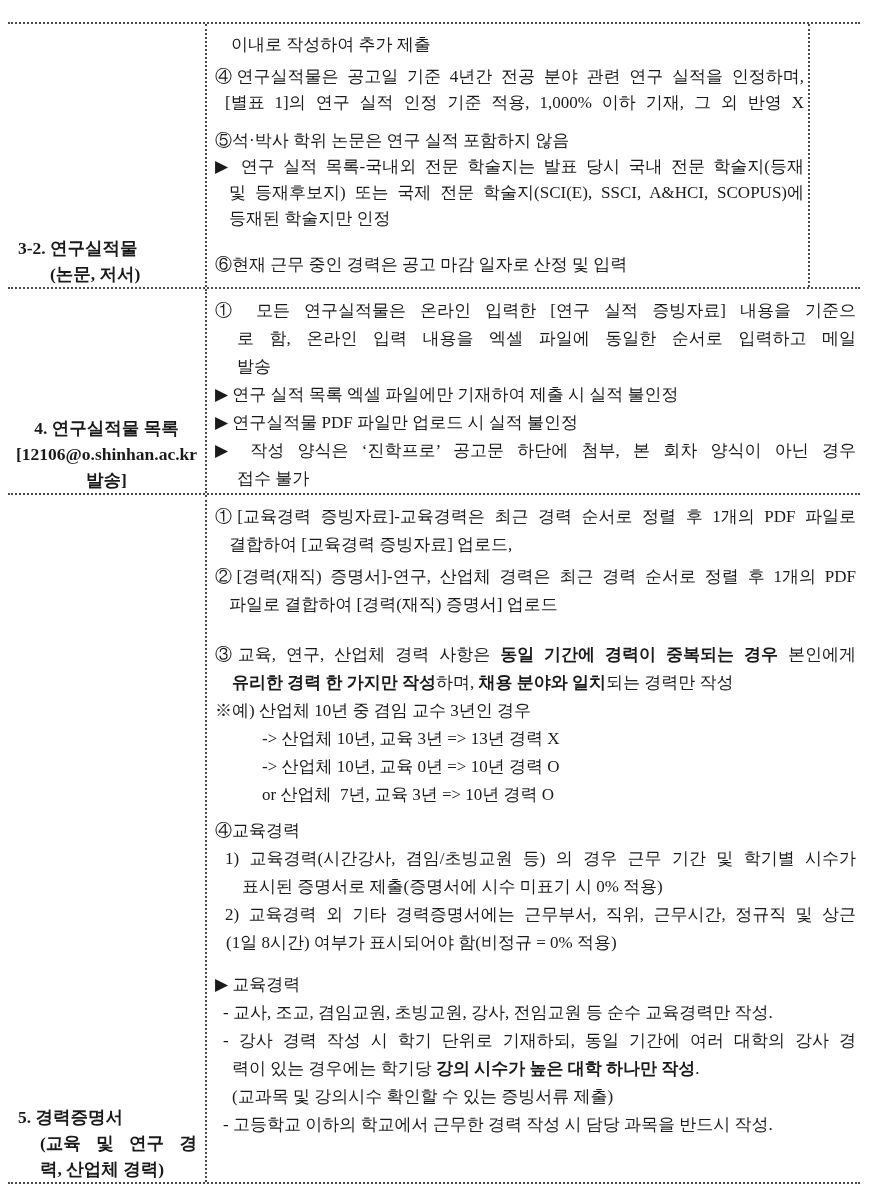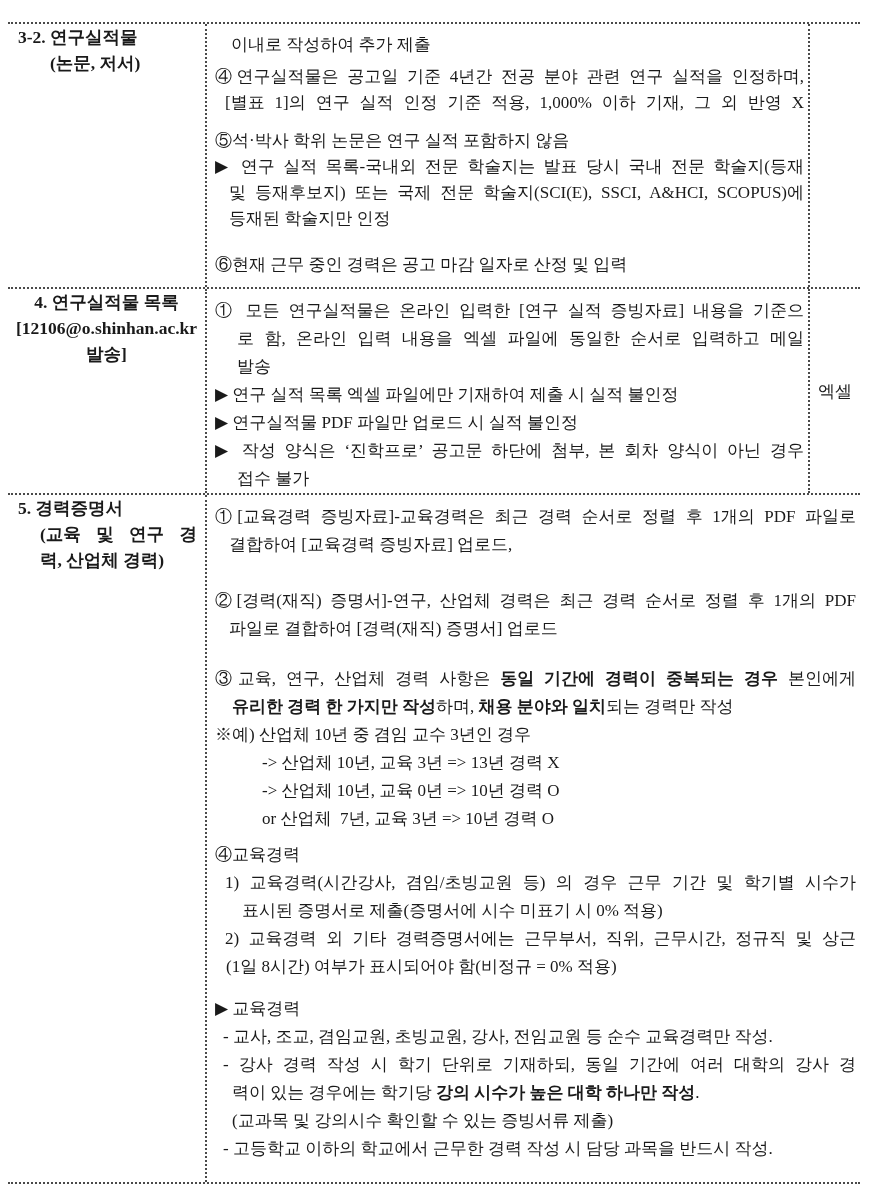--- a/index.html
+++ b/index.html
@@ -14,21 +14,21 @@
   .doc-table{
     position:absolute;left:8px;top:22px;width:852px;
     border-top:2px dotted #4a4a4a;
     border-bottom:2px dotted #4a4a4a;
   }
   .row{display:flex;}
   .row.sep{border-bottom:2px dotted #4a4a4a;}
   .hcell{
     width:199px;flex:0 0 199px;
     border-right:2px dotted #4a4a4a;
-    display:flex;flex-direction:column;justify-content:flex-start;
+    display:flex;flex-direction:column;justify-content:flex-end;
     font-weight:bold;font-size:17.5px;line-height:26px;
     box-sizing:border-box;
   }
   .hline{white-space:pre-wrap;}
   .hj{text-align:justify;text-align-last:justify;}
   .ccell{
     flex:1 1 auto;
     box-sizing:border-box;
     padding:8px 4px 0 8px;
     font-size:17px;
@@ -82,33 +82,32 @@
       </div>
       <div class="ccell">
         <div class="line j">① 모든 연구실적물은 온라인 입력한 [연구 실적 증빙자료] 내용을 기준으</div>
         <div class="line j" style="padding-left:22px">로 함, 온라인 입력 내용을 엑셀 파일에 동일한 순서로 입력하고 메일</div>
         <div class="line" style="padding-left:22px">발송</div>
         <div class="line">▶ 연구 실적 목록 엑셀 파일에만 기재하여 제출 시 실적 불인정</div>
         <div class="line">▶ 연구실적물 PDF 파일만 업로드 시 실적 불인정</div>
         <div class="line j">▶ 작성 양식은 ‘진학프로’ 공고문 하단에 첨부, 본 회차 양식이 아닌 경우</div>
         <div class="line" style="padding-left:22px">접수 불가</div>
       </div>
-      <div class="ncell">엑셀</div>
     </div>
 
     <div class="row r3">
       <div class="hcell">
         <div class="hline" style="padding-left:10px">5. 경력증명서</div>
         <div class="hline hj" style="padding-left:32px;padding-right:8px">(교육 및 연구 경</div>
         <div class="hline" style="padding-left:32px">력, 산업체 경력)</div>
       </div>
       <div class="ccell">
         <div class="line j">①[교육경력 증빙자료]-교육경력은 최근 경력 순서로 정렬 후 1개의 PDF 파일로</div>
         <div class="line" style="padding-left:14px">결합하여 [교육경력 증빙자료] 업로드,</div>
-        <div class="line j" style="margin-top:28px">②[경력(재직) 증명서]-연구, 산업체 경력은 최근 경력 순서로 정렬 후 1개의 PDF</div>
+        <div class="line j" style="margin-top:4px">②[경력(재직) 증명서]-연구, 산업체 경력은 최근 경력 순서로 정렬 후 1개의 PDF</div>
         <div class="line" style="padding-left:14px">파일로 결합하여 [경력(재직) 증명서] 업로드</div>
         <div class="line j" style="margin-top:22px"><span>③교육, 연구, 산업체 경력 사항은 </span><b>동일 기간에 경력이 중복되는 경우</b><span> 본인에게</span></div>
         <div class="line" style="padding-left:17px"><b>유리한 경력 한 가지만 작성</b><span>하며, </span><b>채용 분야와 일치</b><span>되는 경력만 작성</span></div>
         <div class="line">※예) 산업체 10년 중 겸임 교수 3년인 경우</div>
         <div class="line" style="padding-left:47px">-&gt; 산업체 10년, 교육 3년 =&gt; 13년 경력 X</div>
         <div class="line" style="padding-left:47px">-&gt; 산업체 10년, 교육 0년 =&gt; 10년 경력 O</div>
         <div class="line" style="padding-left:47px">or 산업체  7년, 교육 3년 =&gt; 10년 경력 O</div>
         <div class="line" style="margin-top:8px">④교육경력</div>
         <div class="line j" style="padding-left:10px">1) 교육경력(시간강사, 겸임/초빙교원 등) 의 경우 근무 기간 및 학기별 시수가</div>
         <div class="line" style="padding-left:27px">표시된 증명서로 제출(증명서에 시수 미표기 시 0% 적용)</div>

